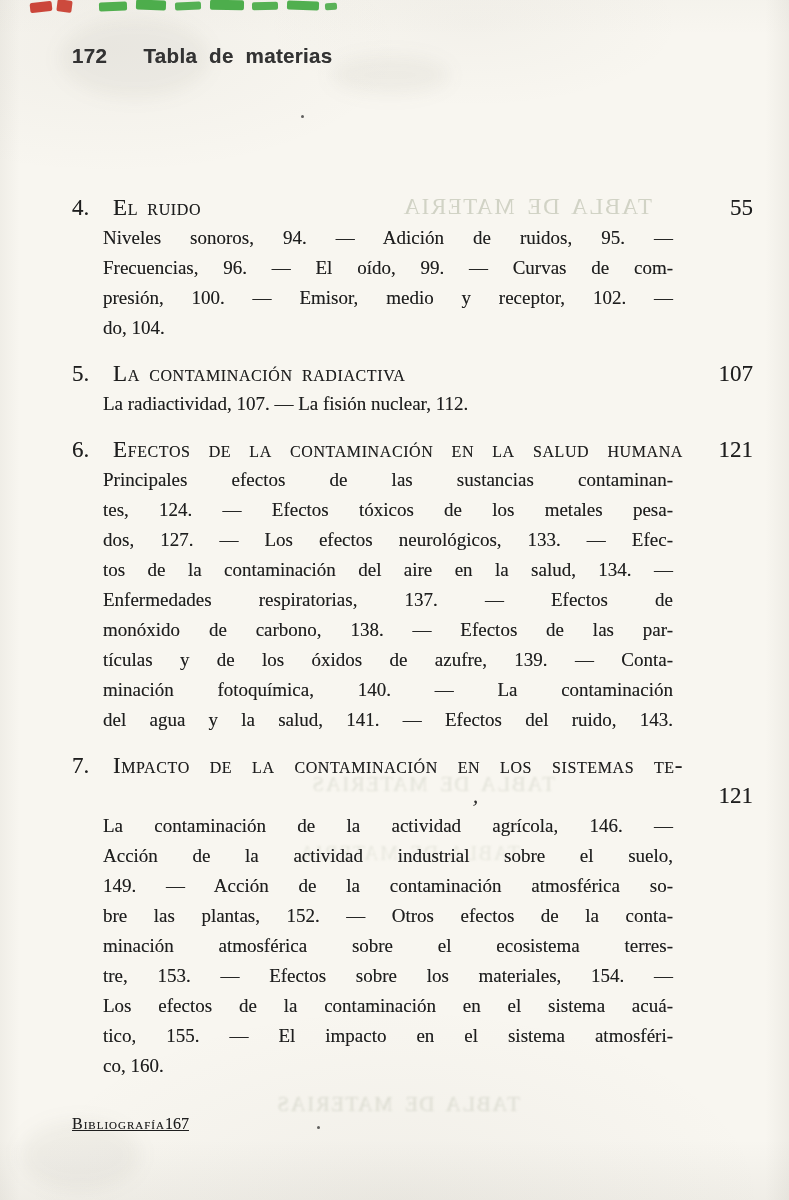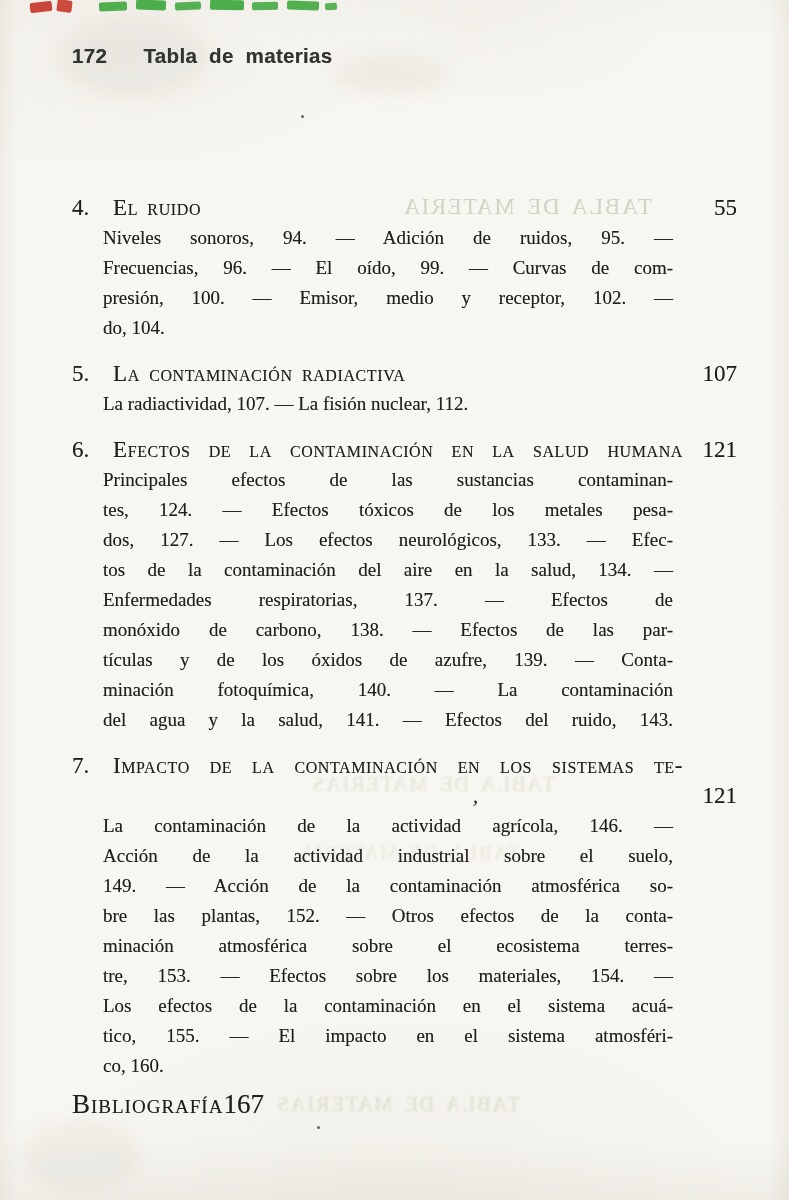--- a/index.html
+++ b/index.html
@@ -8,21 +8,21 @@
     background:#f8f6f0;
     background-image:
       radial-gradient(ellipse 420px 180px at 14% 4%, rgba(120,115,100,0.05), rgba(0,0,0,0) 70%),
       radial-gradient(ellipse 300px 120px at 60% 2%, rgba(120,115,100,0.04), rgba(0,0,0,0) 70%),
       radial-gradient(ellipse 500px 260px at 50% 100%, rgba(110,105,90,0.05), rgba(0,0,0,0) 75%),
       linear-gradient(90deg, rgba(80,75,60,0.05), rgba(0,0,0,0) 2.5%, rgba(0,0,0,0) 97%, rgba(80,75,60,0.06)),
       linear-gradient(180deg, rgba(80,75,60,0.02), rgba(0,0,0,0) 3%, rgba(0,0,0,0) 95%, rgba(80,75,60,0.05));
     font-family:"Liberation Serif", serif;
     color:#1e1e1e;
   }
-  .content{position:relative;padding:44px 52px 0 72px;z-index:3;}
+  .content{position:relative;padding:44px 36px 0 72px;z-index:3;}
 
   
   .runhead{
     font-family:"Liberation Sans", sans-serif;font-weight:bold;
     font-size:21px;line-height:24px;color:#333;letter-spacing:.3px;
     transform:scaleX(.98);transform-origin:left center;
     text-shadow:0 0 .5px rgba(40,40,40,.5);
   }
   .runhead .rh-title{margin-left:37px;word-spacing:6px;}
 
@@ -36,21 +36,21 @@
     width:570px;flex:none;
     font-variant:small-caps;letter-spacing:.6px;word-spacing:3px;
   }
   .fill{text-align:justify;text-align-last:justify;font-family:Liberation Serif, serif;}
   .pnum{flex:1;text-align:right;}
   .body{margin-left:31px;width:570px;font-size:19px;line-height:30px;}
   .bl{text-align:justify;text-align-last:justify;}
   .bl.short{text-align:center;text-align-last:left;}
   .toc, .footer-row{text-shadow:0 0 .55px rgba(25,25,25,.45);}
 
-  .footer-row{display:flex;margin-top:8px;font-size:27px;line-height:30px;}
+  .footer-row{display:flex;margin-top:28px;font-size:16px;line-height:30px;text-decoration:underline;}
   .footer-title{font-variant:small-caps;letter-spacing:1px;word-spacing:3px;}
   .footer-row .pnum{flex:1;text-align:left;}
 
   
   .mark{position:absolute;border-radius:2px;z-index:4;}
   .mark.red{background:#c8372a;}
   .mark.green{background:#3fa73e;}
   .m-r1{left:30px;top:2px;width:22px;height:10px;transform:rotate(-6deg);opacity:.92;}
   .m-r2{left:57px;top:0;width:15px;height:12px;transform:rotate(7deg);opacity:.9;}
   .m-g1{left:99px;top:2px;width:28px;height:9px;transform:rotate(-2deg);opacity:.9;}

